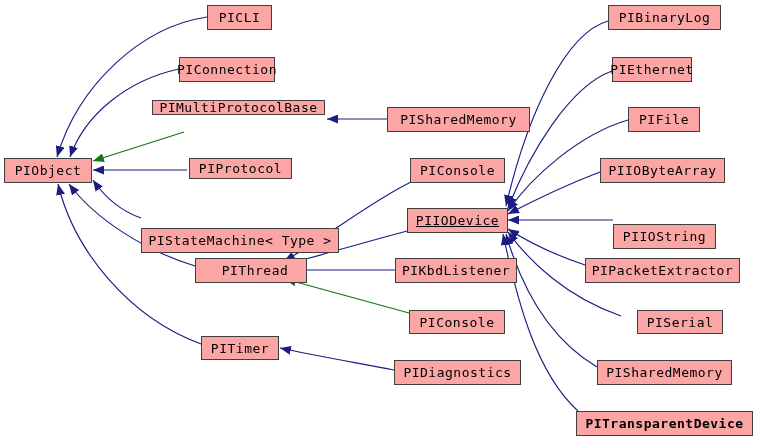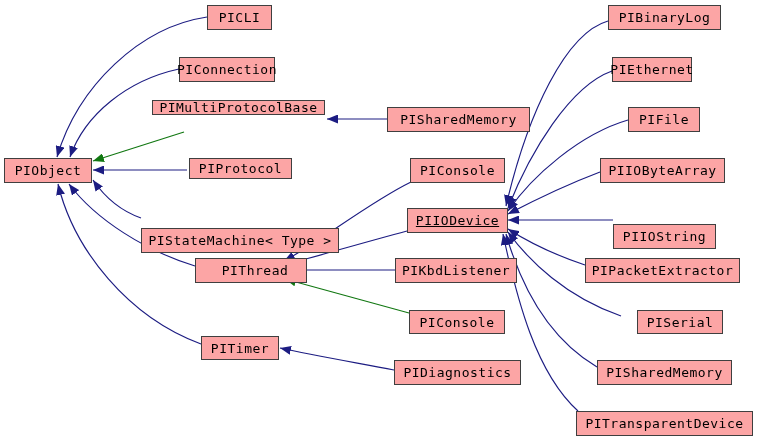--- a/index.html
+++ b/index.html
@@ -133,21 +133,21 @@
       </div>
       <div class="node" style="left: 201px; top: 336px; width: 78px; height: 24px;">
         <span>PITimer</span>
       </div>
       <div class="node" style="left: 394px; top: 360px; width: 127px; height: 25px;">
         <span>PIDiagnostics</span>
       </div>
       <div class="node" style="left: 597px; top: 360px; width: 135px; height: 25px;">
         <span>PISharedMemory</span>
       </div>
-      <div class="node" style="left: 576px; top: 411px; width: 177px; height: 25px;">
+      <div class="node" style="left: 576px; top: 411px; width: 177px; height: 25px; font-weight: bold;">
         <span>PITransparentDevice</span>
       </div>
       <div class="node" style="left: 608px; top: 5px; width: 113px; height: 25px;">
         <span>PIBinaryLog</span>
       </div>
       <div class="node" style="left: 612px; top: 57px; width: 80px; height: 25px;">
         <span>PIEthernet</span>
       </div>
       <div class="node" style="left: 628px; top: 107px; width: 72px; height: 25px;">
         <span>PIFile</span>

